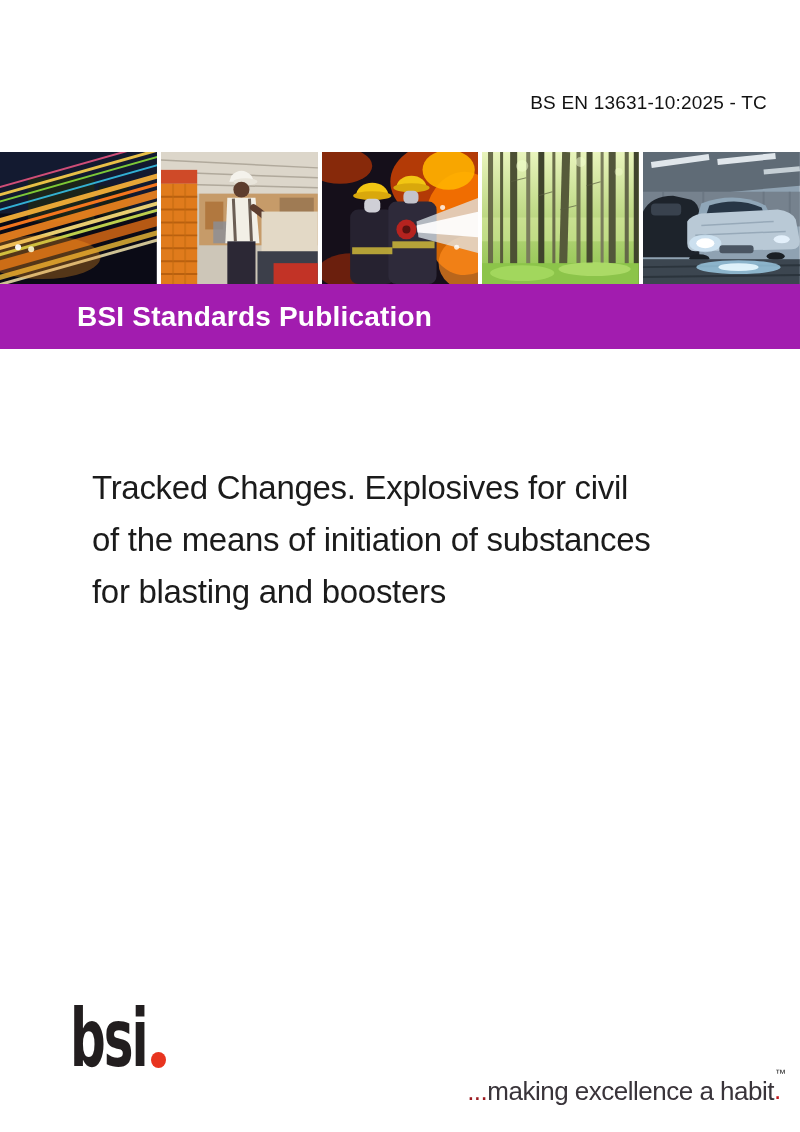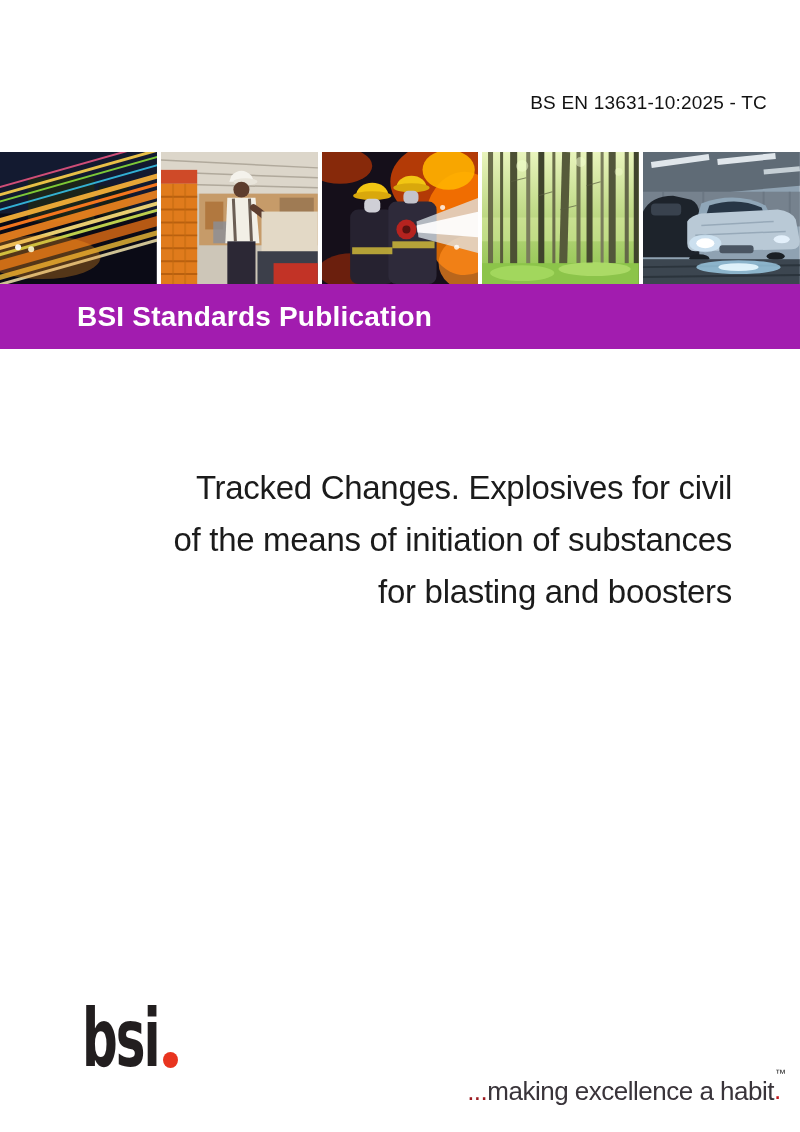--- a/index.html
+++ b/index.html
@@ -22,28 +22,28 @@
   
   .red-banner{
     position:absolute;top:284px;left:0;width:800px;height:65px;
     background:#a21caf;display:flex;align-items:center;
   }
   .banner-label{
     margin-left:77px;color:#ffffff;font-size:28px;font-weight:600;
     letter-spacing:0.2px;white-space:nowrap;
   }
   
-  .title-block{position:absolute;left:92px;top:462px;width:640px;text-align:right;}
+  .title-block{position:absolute;left:92px;top:462px;width:640px;}
   .title-line{
     font-size:33px;line-height:52px;color:#1b1b1b;letter-spacing:-0.3px;
     white-space:nowrap;
   }
   
   .logo{
-    position:absolute;left:82px;top:1003px;height:66px;
+    position:absolute;left:70px;top:1003px;height:66px;
     display:flex;align-items:flex-end;
   }
   .logo-text{
     font-family:"DejaVu Sans", sans-serif;font-weight:bold;
     font-size:50px;line-height:38px;letter-spacing:-2px;color:#221e1f;
     transform:scaleY(1.62);transform-origin:bottom left;
   }
   .logo-dot{
     width:15px;height:16px;border-radius:50%;background:#e8341f;
     margin-left:4px;margin-bottom:1px;

